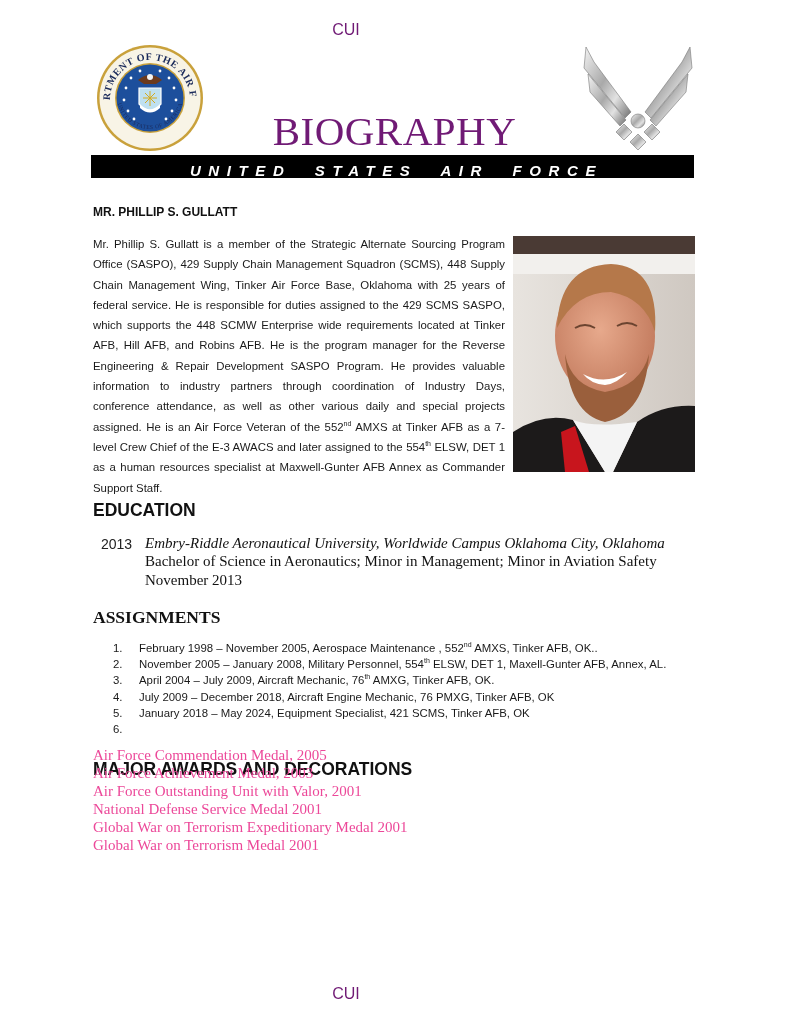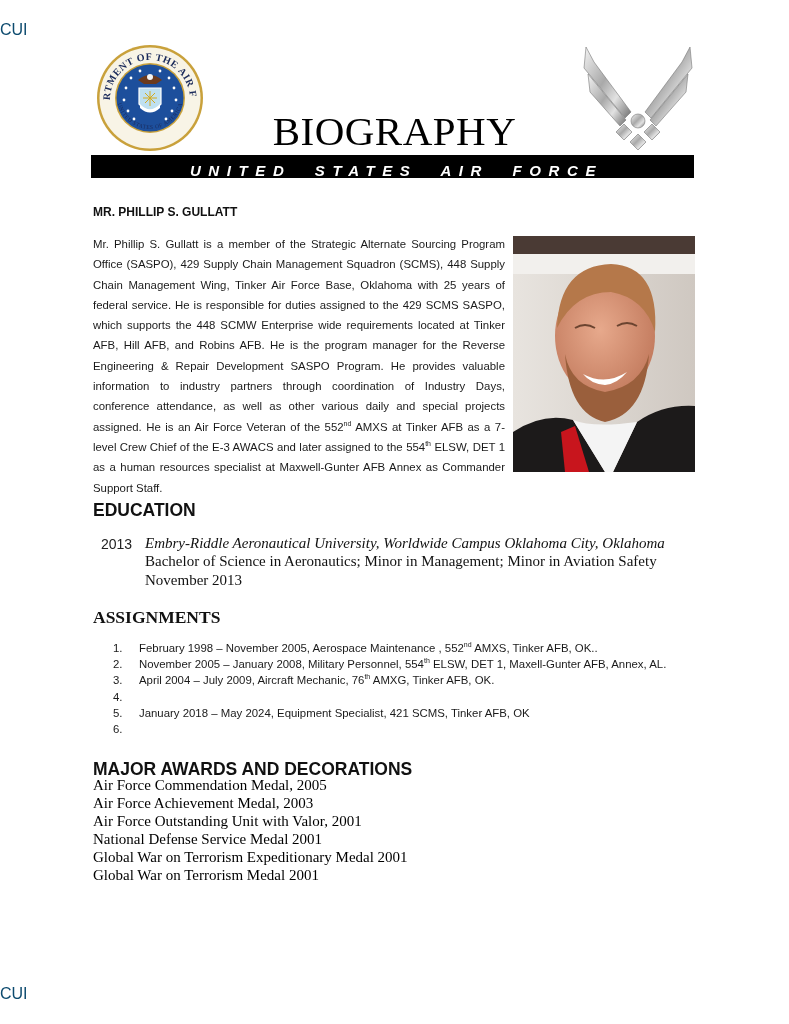--- a/index.html
+++ b/index.html
@@ -1,41 +1,41 @@
 <!DOCTYPE html>
 <html><head>
 <meta charset="utf-8">
 <style>
   html, body { margin:0; padding:0; background:#ffffff; }
   body { width:789px; height:1024px; position:relative; overflow:hidden; color:#111; font-family:"Liberation Sans", sans-serif; }
   .abs { position:absolute; }
-  .cui { left:0; width:692px; font-size:16px; color:#0c4a6e; font-family:"Liberation Sans", sans-serif; }
+  .cui { left:0; width:692px; text-align:center; font-size:16px; color:#701a75; font-family:"Liberation Sans", sans-serif; }
   .cui-top { top:21px; }
   .cui-bottom { top:985px; }
   .seal { left:96px; top:44px; width:108px; height:108px; }
   .wings { left:580px; top:44px; width:116px; height:110px; }
-  .bio-title { left:0; width:789px; top:106px; text-align:center; font-family:"Liberation Serif", serif; font-size:41px; letter-spacing:0.5px; color:#000000; line-height:50px; }
+  .bio-title { left:0; width:789px; top:106px; text-align:center; font-family:"Liberation Serif", serif; font-size:41px; letter-spacing:0.5px; color:#701a75; line-height:50px; }
   .banner { left:91px; top:155px; width:603px; height:23px; background:#000; color:#fff; display:flex; align-items:center; justify-content:center; }
   .banner span { font-family:"Liberation Sans", sans-serif; font-weight:bold; font-style:italic; font-size:15px; letter-spacing:7.6px; white-space:pre; padding-left:8px;margin-top:8px; }
   .name { left:93px; top:205px; font-size:12px; font-weight:bold; color:#111; }
   .bio-text { left:93px; top:234px; width:412px; font-size:11.4px; line-height:20.3px; text-align:justify; color:#1a1a1a; }
   .bio-text sup { font-size:7px; line-height:0; }
   .photo { left:513px; top:236px; width:182px; height:236px; overflow:hidden; background:#d9d4cf; }
   .section-h { font-size:17.5px; font-weight:bold; color:#111; }
   .edu-h { left:93px; top:500px; }
   .edu-year { left:101px; top:536px; font-size:14px; color:#222; }
   .edu-lines { left:145px; top:534px; font-family:"Liberation Serif", serif; font-size:15px; line-height:18.4px; color:#111; }
   .edu-lines .inst { font-style:italic; }
   .asg-h { left:93px; top:607px;font-family:Liberation Serif, serif; }
   .asg-list { left:113px; top:640px; margin:0; padding:0; list-style:none; font-size:11.4px; line-height:16.2px; color:#1a1a1a; }
   .asg-list li { display:flex; }
   .asg-list .num { width:26px; }
   .asg-list sup { font-size:7px; line-height:0; }
   .awd-h { left:93px; top:759px; }
-  .awd-list { left:93px; top:777px; margin:0; padding:0; list-style:none; font-family:"Liberation Serif", serif; font-size:15px; line-height:17.9px; color:#000000; }
+  .awd-list { left:93px; top:747px; margin:0; padding:0; list-style:none; font-family:"Liberation Serif", serif; font-size:15px; line-height:17.9px; color:#ec4899; }
 </style>
 </head>
 <body>
 
 <div class="abs cui cui-top">CUI</div>
 
 <div class="abs seal">
   <svg width="108" height="108" viewBox="0 0 108 108">
     <defs>
       <path id="arcTop" d="M 14 56 A 40 40 0 0 1 94 56"></path>
@@ -150,20 +150,21 @@
   <li>
       <span class="num">2.</span>
       <span><span>November 2005 – January 2008, Military Personnel, 554</span><sup>th</sup><span> ELSW, DET 1, Maxell-Gunter AFB, Annex, AL.</span></span>
     </li>
   <li>
       <span class="num">3.</span>
       <span><span>April 2004 – July 2009, Aircraft Mechanic, 76</span><sup>th</sup><span> AMXG, Tinker AFB, OK.</span></span>
     </li>
   <li>
       <span class="num">4.</span>
+      <span><span>July 2009 – December 2018, Aircraft Engine Mechanic, 76 PMXG, Tinker AFB, OK</span><sup></sup><span></span></span>
     </li>
   <li>
       <span class="num">5.</span>
       <span><span>January 2018 – May 2024, Equipment Specialist, 421 SCMS, Tinker AFB, OK</span><sup></sup><span></span></span>
     </li>
   <li>
       <span class="num">6.</span>
     </li>
 </ol>
 

